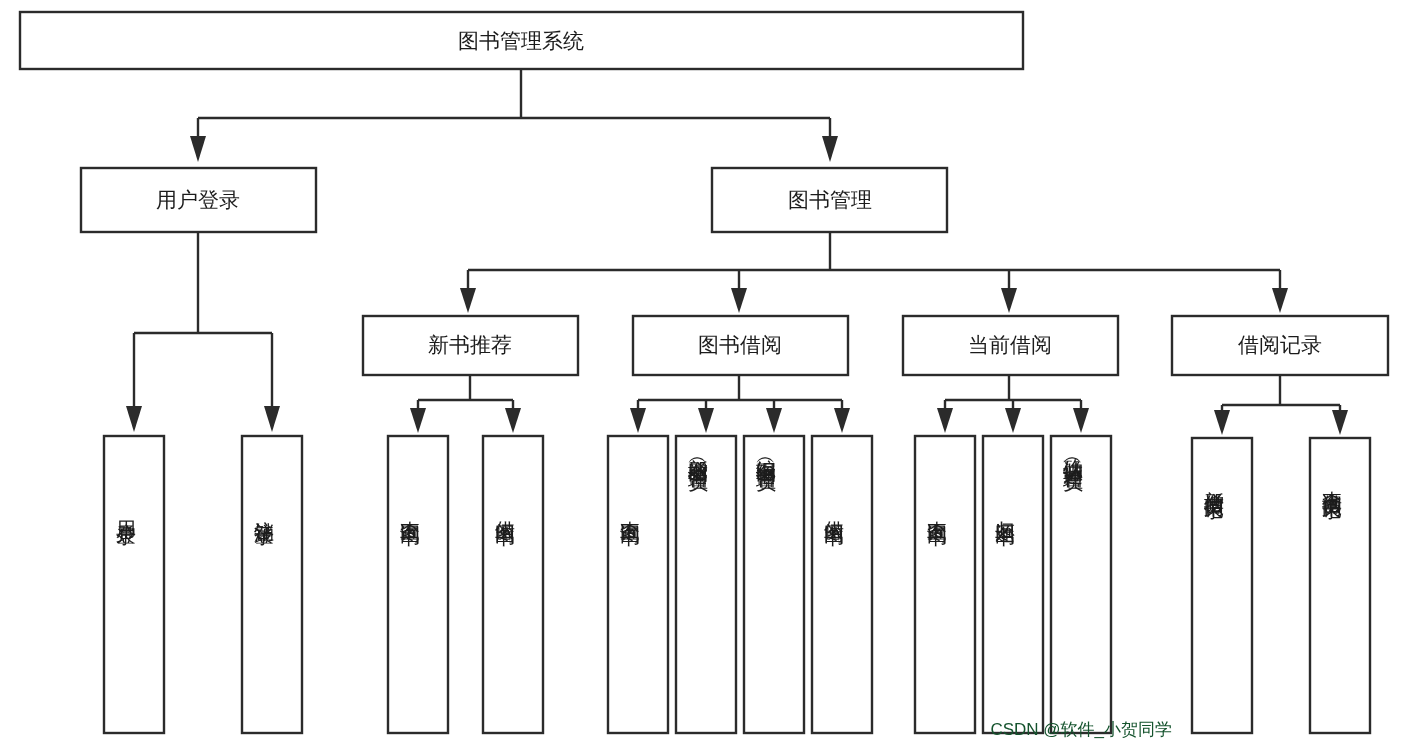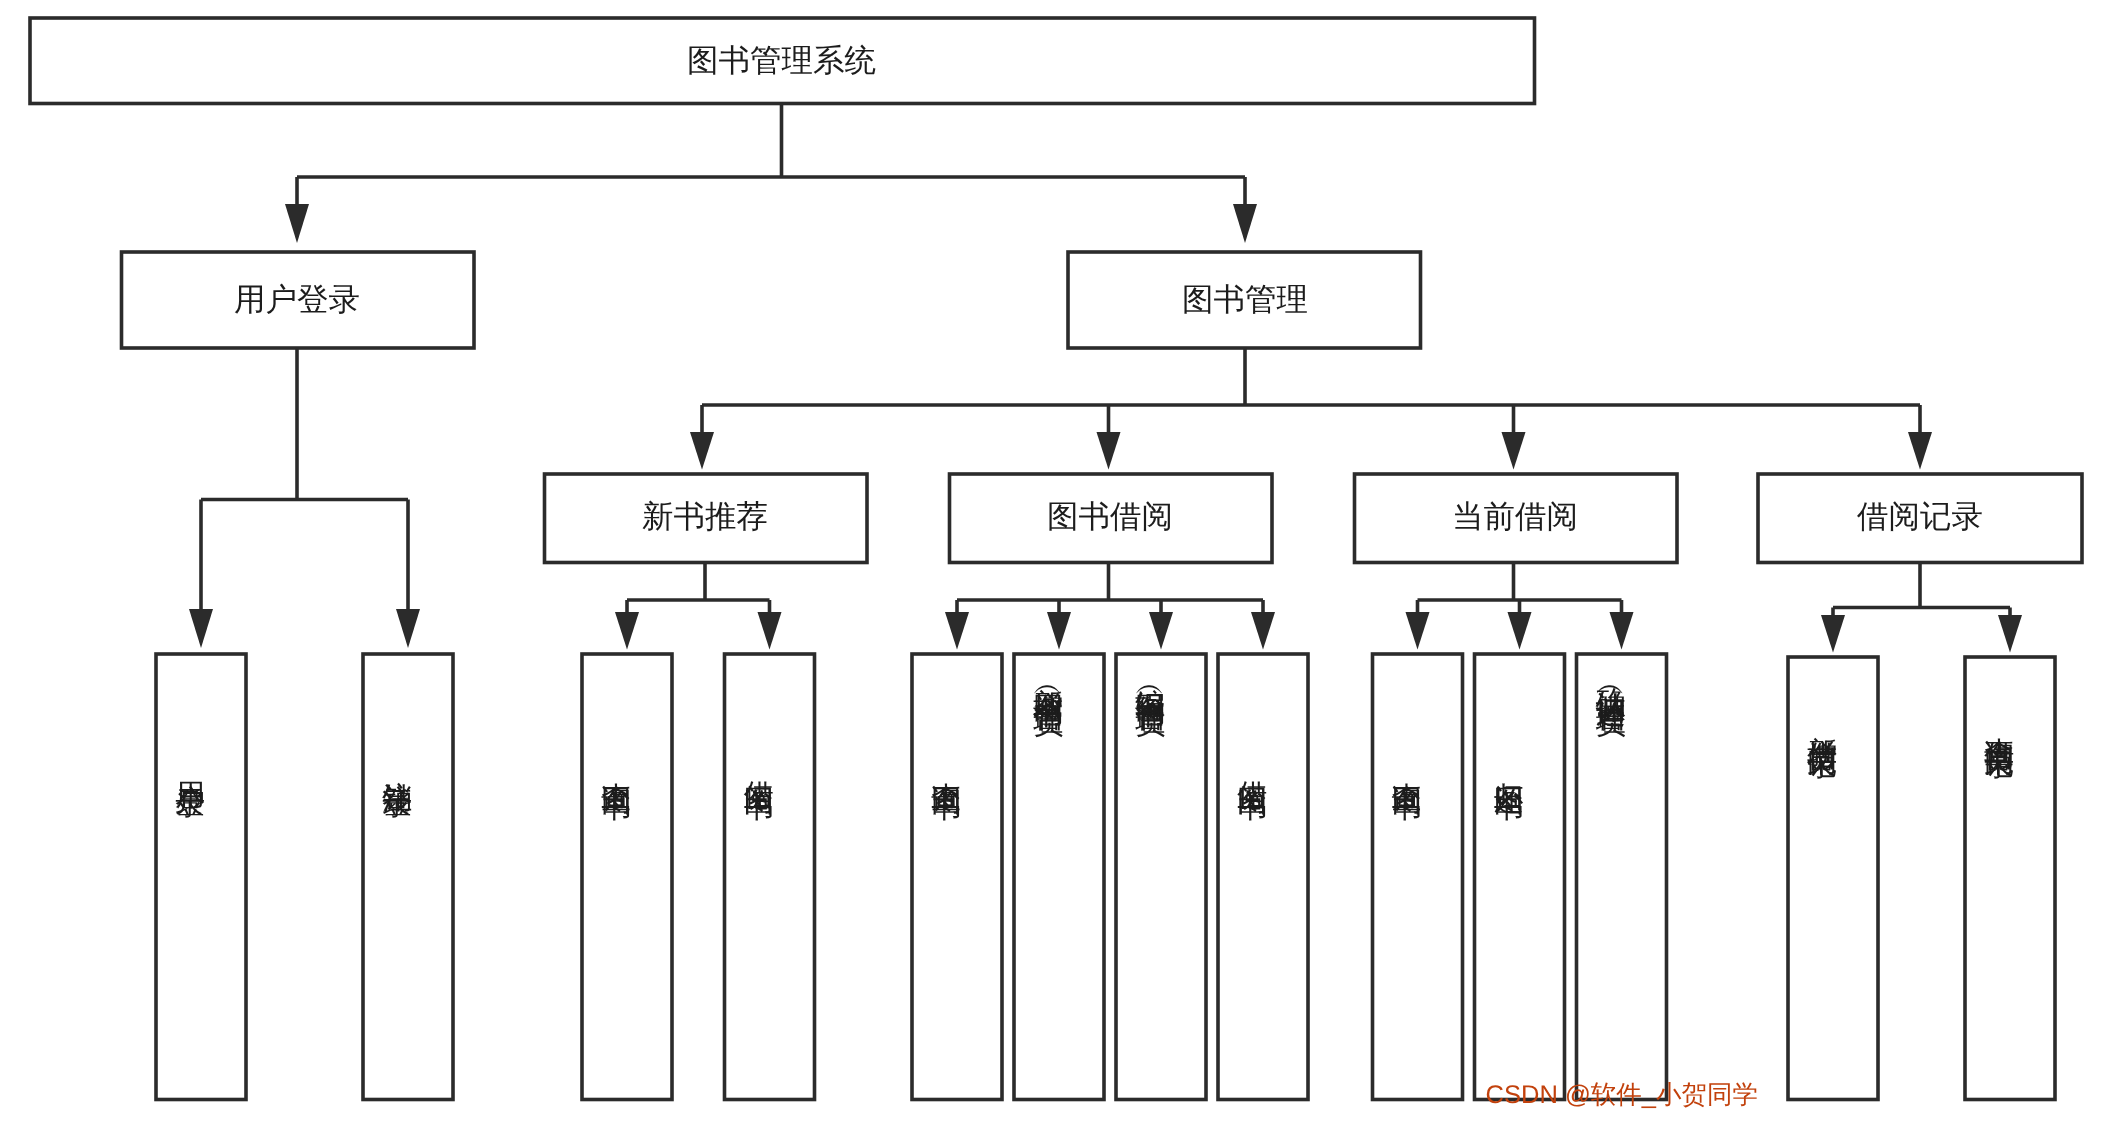--- a/index.html
+++ b/index.html
@@ -54,21 +54,21 @@
   }
   .arrow-head {
     fill: #2b2b2b;
   }
   .watermark {
     position: absolute;
     right: 8px;
     bottom: 6px;
     font-family: "Liberation Sans", "DejaVu Sans", sans-serif;
     font-size: 17px;
-    color: #c2410c;
+    color: #14532d;
     white-space: nowrap;
     user-select: none;
   }
 </style>
 </head>
 <body>
 
 <div id="diagram-root">
 
   <svg id="flowchart" viewBox="0 0 1405 747" xmlns="http://www.w3.org/2000/svg">

